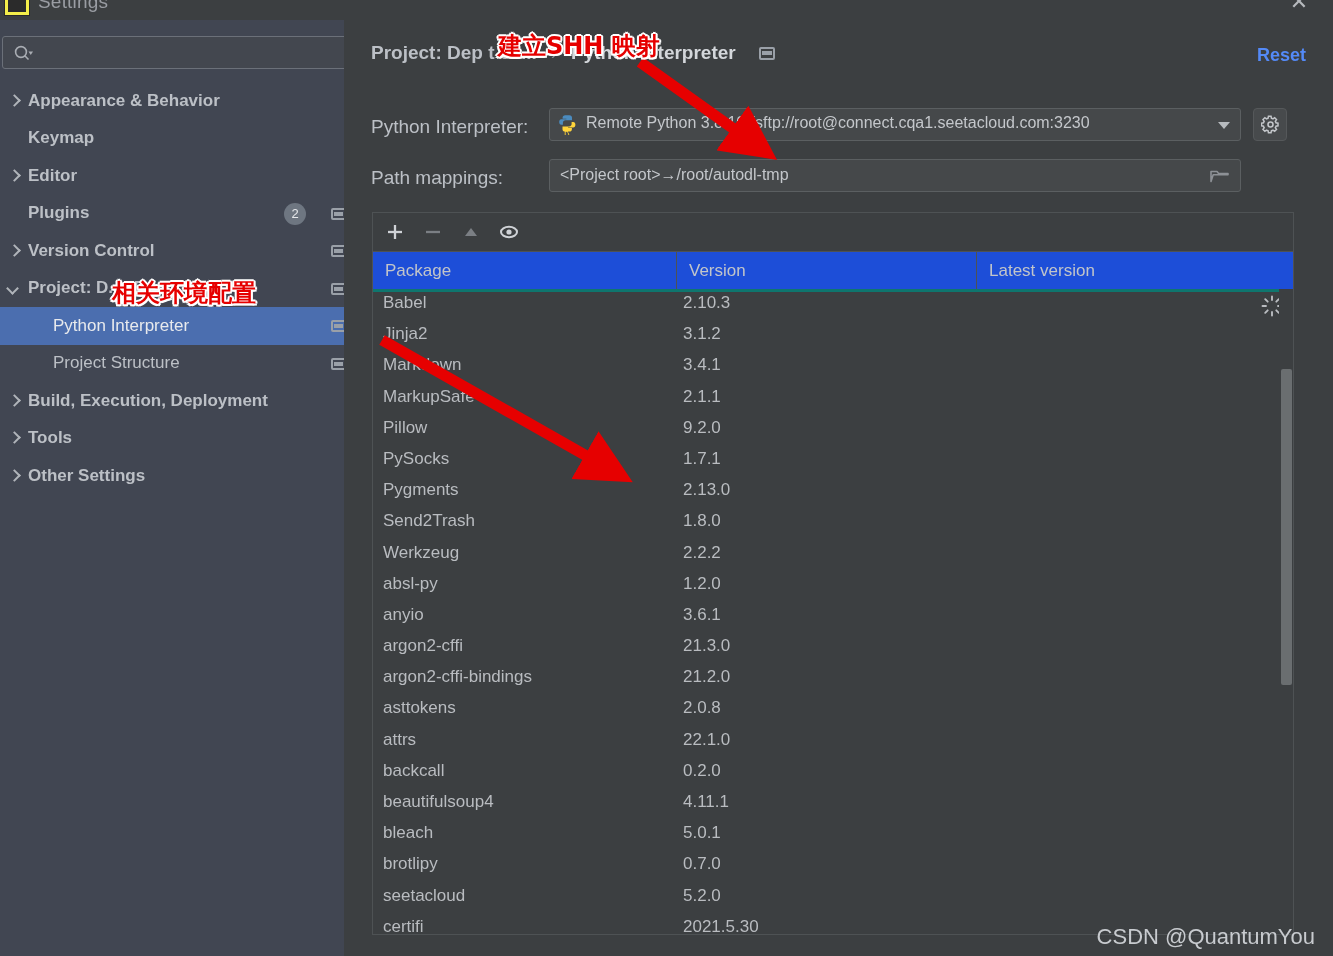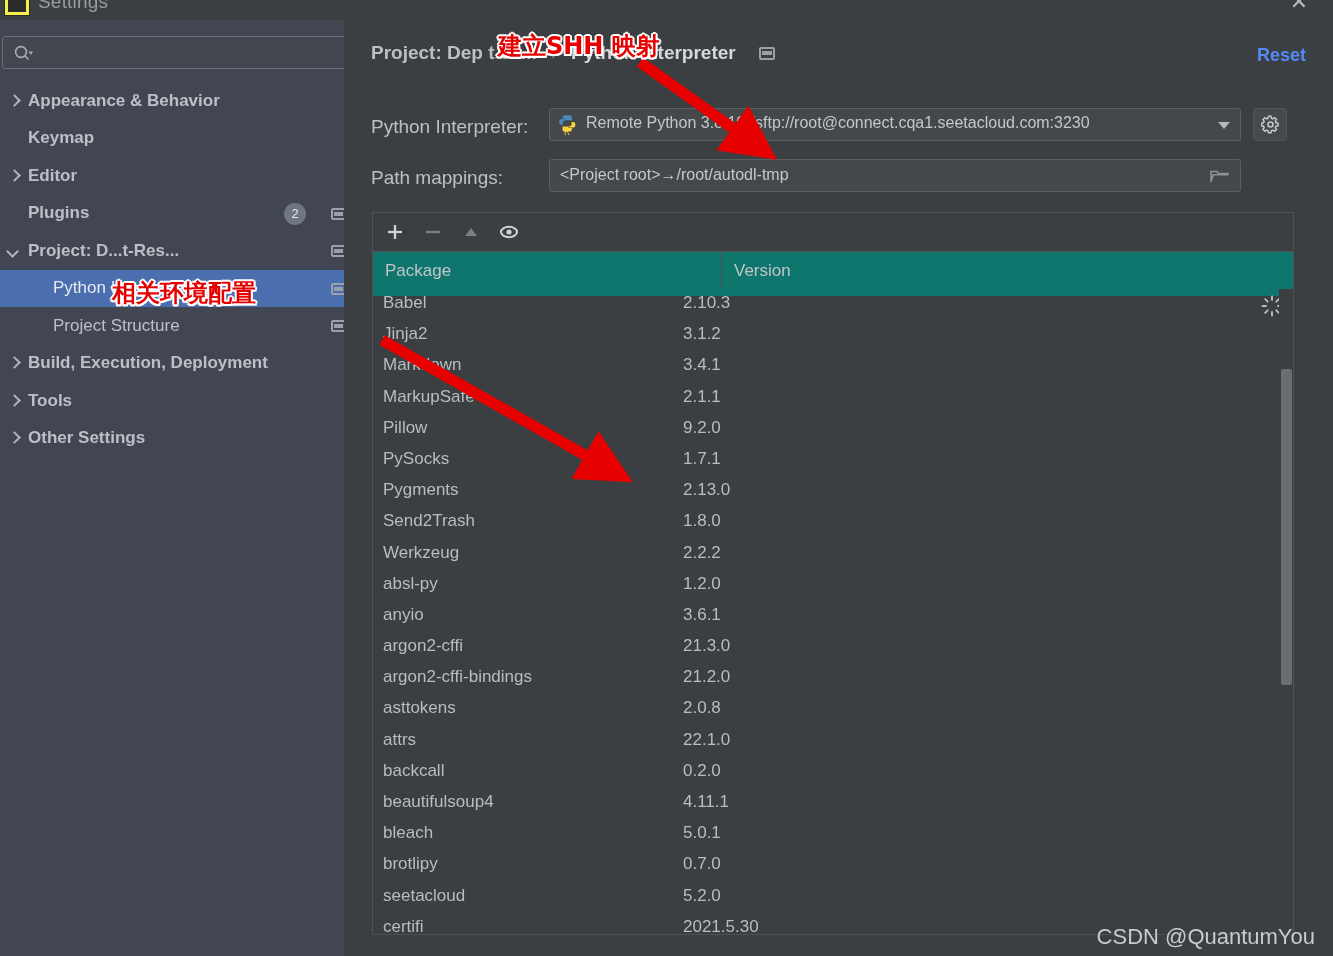--- a/index.html
+++ b/index.html
@@ -220,32 +220,32 @@
     position: absolute; left: 0; top: 0; width: 920px; height: 38px;
     background: #3c3f41;
     border-bottom: 1px solid #4e5254;
   }
   .tb-btn {
     position: absolute; top: 7px;
     width: 26px; height: 24px;
   }
   .pkg-header {
     position: absolute; left: 0; top: 39px; width: 920px; height: 37px;
-    background: #0f766e;
-    border-bottom: 7px solid #0f766e;
+    background: #1d4ed8;
+    border-bottom: 3px solid #0f766e;
   }
   .th {
     position: absolute; top: 0; height: 37px;
     line-height: 37px;
     font-size: 17px; color: #c2c5c9;
     box-sizing: border-box;
     padding-left: 12px;
     white-space: nowrap;
   }
-  .th.div-l { border-left: 1px solid #4e5254; margin-left: 45px; }
+  .th.div-l { border-left: 1px solid #4e5254; }
 
   .pkg-rows {
     position: absolute; left: 0; top: 76px;
     width: 920px; height: 645px;
     overflow: hidden;
   }
   .pkg-row {
     position: relative;
     height: 31.2px;
     color: #b9bcc0;
@@ -332,20 +332,25 @@
           <span class="tree-label">Keymap</span>
         </div>
         <div class="tree-item bold">
           <span class="arrow closed"></span>
           <span class="tree-label">Editor</span>
         </div>
         <div class="tree-item bold">
           <span class="arrow none"></span>
           <span class="tree-label">Plugins</span>
           <span class="badge-count">2</span>
+          <span class="mini-sq"></span>
+        </div>
+        <div class="tree-item bold">
+          <span class="arrow closed"></span>
+          <span class="tree-label">Version Control</span>
           <span class="mini-sq"></span>
         </div>
         <div class="tree-item bold">
           <span class="arrow open"></span>
           <span class="tree-label">Project: D...t-Res...</span>
           <span class="mini-sq"></span>
         </div>
         <div class="tree-item indent selected">
           <span class="arrow none"></span>
           <span class="tree-label">Python Interpreter</span>
@@ -436,20 +441,21 @@
           <svg width="24" height="24" viewBox="0 0 24 24">
             <ellipse cx="12" cy="12" rx="8" ry="5.2" fill="none" stroke="#cfd2d6" stroke-width="2"></ellipse>
             <circle cx="12" cy="12" r="2.6" fill="#cfd2d6"></circle>
           </svg>
         </div>
       </div>
 
       <div class="pkg-header">
         <div class="th" style="left:0px; width:303px;">Package</div>
         <div class="th div-l" style="left:303px; width:300px;">Version</div>
+        <div class="th div-l" style="left:603px; width:317px;">Latest version</div>
       </div>
 
       <div class="pkg-rows" id="pkg-rows">
           <div class="pkg-row">
             <span class="cell-name">Babel</span>
             <span class="cell-ver">2.10.3</span>
             <span class="cell-latest"></span>
           </div>
           <div class="pkg-row">
             <span class="cell-name">Jinja2</span>

